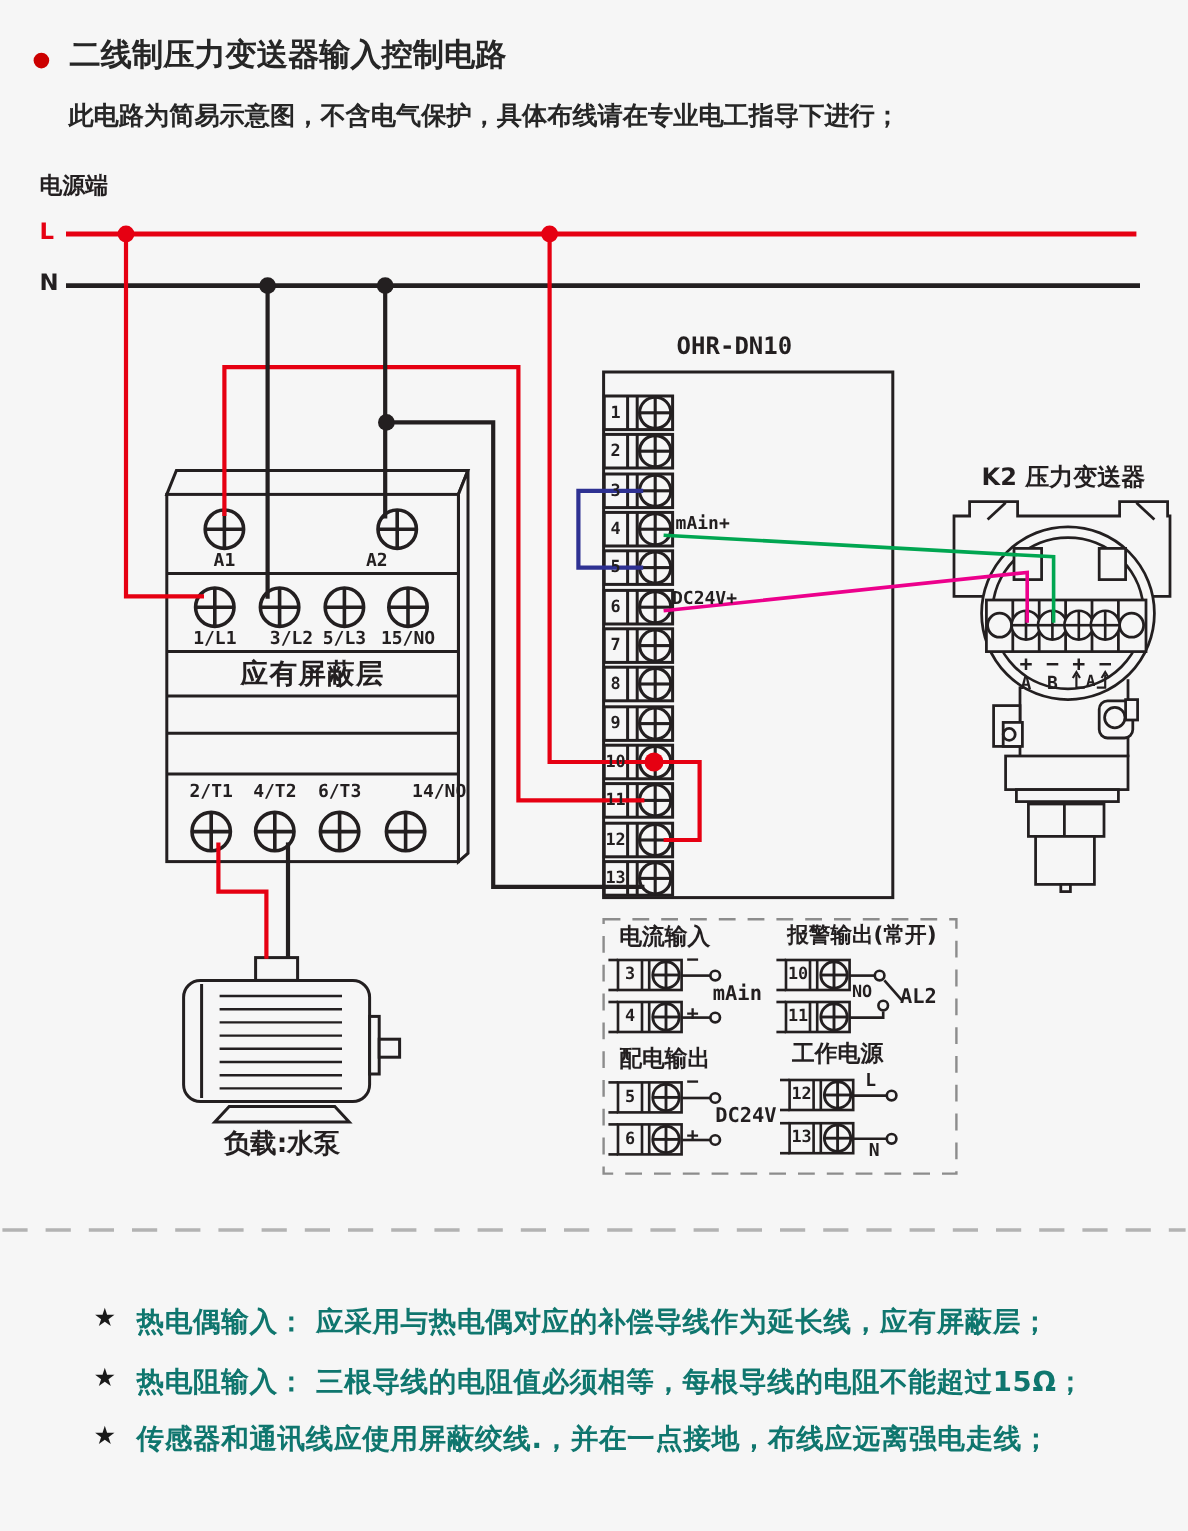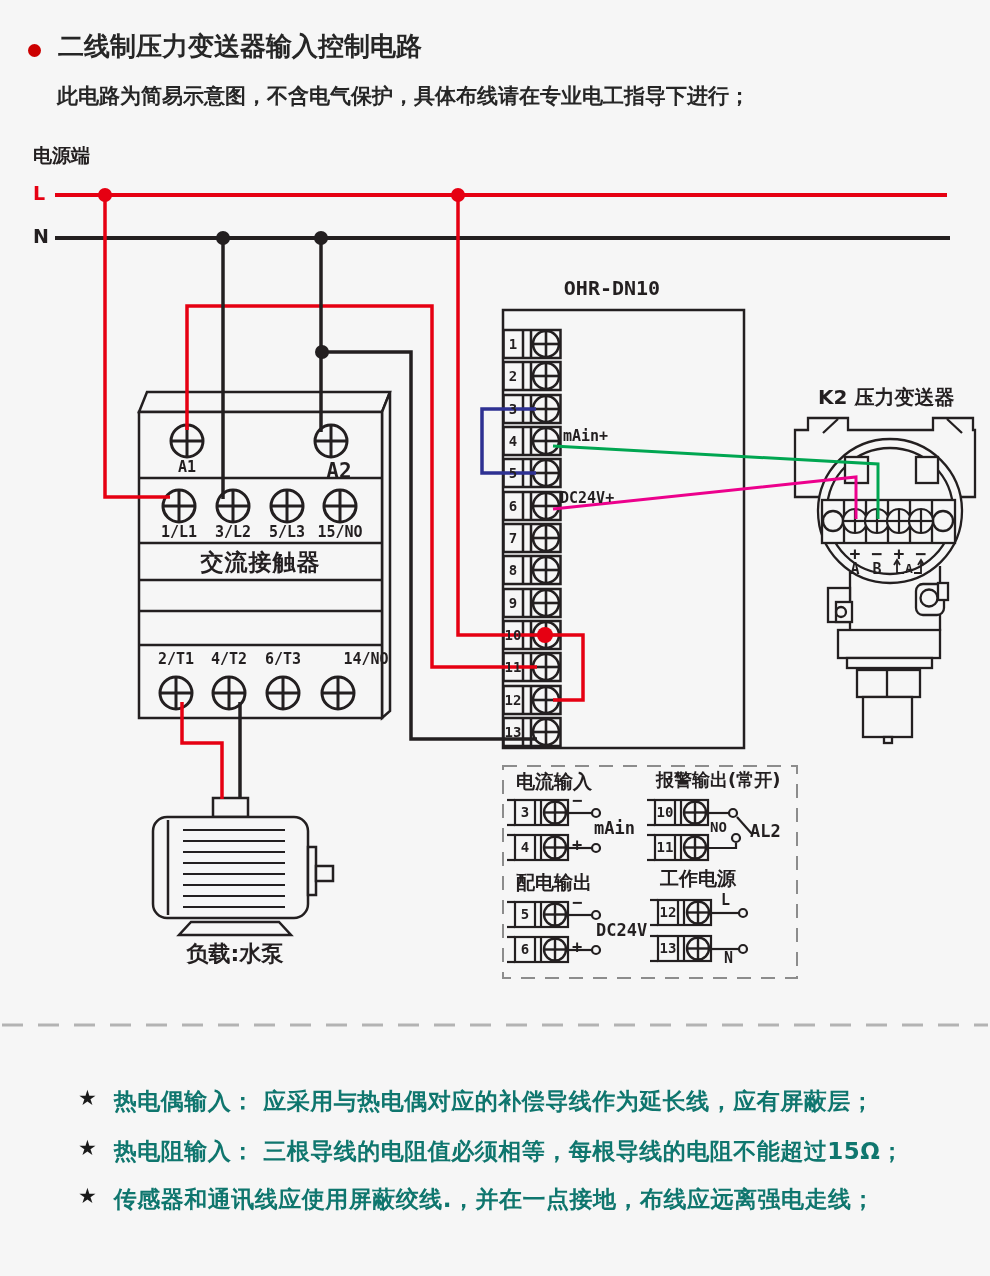--- a/index.html
+++ b/index.html
@@ -302,26 +302,26 @@
 
 <div class="bullet-dot" style="left:28px;top:44px;"></div>
 <div class="t" style="left:57px;top:84px;font-size:21px;color:#262626;">此电路为简易示意图，不含电气保护，具体布线请在专业电工指导下进行；</div>
 <div class="t" style="left:58px;top:32px;font-size:26px;color:#262626;">二线制压力变送器输入控制电路</div>
 
 <div class="t" style="left:33px;top:145px;font-size:19px;">电源端</div>
 <div class="t red" style="left:33px;top:183px;font-size:19px;">L</div>
 <div class="t" style="left:33px;top:226px;font-size:19px;">N</div>
 
 <div class="t mono c" style="left:167px;top:459px;width:40px;font-size:15px;">A1</div>
-<div class="t mono c" style="left:319px;top:459px;width:40px;font-size:21px;">A2</div>
+<div class="t mono c" style="left:294px;top:459px;width:40px;font-size:15px;">A2</div>
 <div class="t mono c" style="left:151px;top:524px;width:56px;font-size:15px;">1/L1</div>
-<div class="t mono c" style="left:205px;top:524px;width:56px;font-size:15px;">3/L2</div>
+<div class="t mono c" style="left:205px;top:524px;width:56px;font-size:15px;text-align:right;">3/L2</div>
 <div class="t mono c" style="left:259px;top:524px;width:56px;font-size:15px;">5/L3</div>
 <div class="t mono c" style="left:312px;top:524px;width:56px;font-size:15px;">15/NO</div>
-<div class="t c" style="left:139px;top:549px;width:243px;font-size:23px;letter-spacing:1px;">交流接触器</div>
+<div class="t c" style="left:139px;top:549px;width:243px;font-size:23px;letter-spacing:1px;">应有屏蔽层</div>
 <div class="t mono c" style="left:148px;top:651px;width:56px;font-size:15px;">2/T1</div>
 <div class="t mono c" style="left:201px;top:651px;width:56px;font-size:15px;">4/T2</div>
 <div class="t mono c" style="left:255px;top:651px;width:56px;font-size:15px;">6/T3</div>
 <div class="t mono c" style="left:310px;top:651px;width:56px;font-size:15px;margin-left:28px;">14/NO</div>
 
 <div class="t c" style="left:180px;top:941px;width:110px;font-size:22px;">负载:水泵</div>
 
 <div class="t mono c" style="left:532px;top:277px;width:160px;font-size:20px;">OHR-DN10</div>
 <div class="t mono c" style="left:503px;top:336px;width:20px;font-size:14px;">1</div>
 <div class="t mono c" style="left:503px;top:368px;width:20px;font-size:14px;">2</div>

